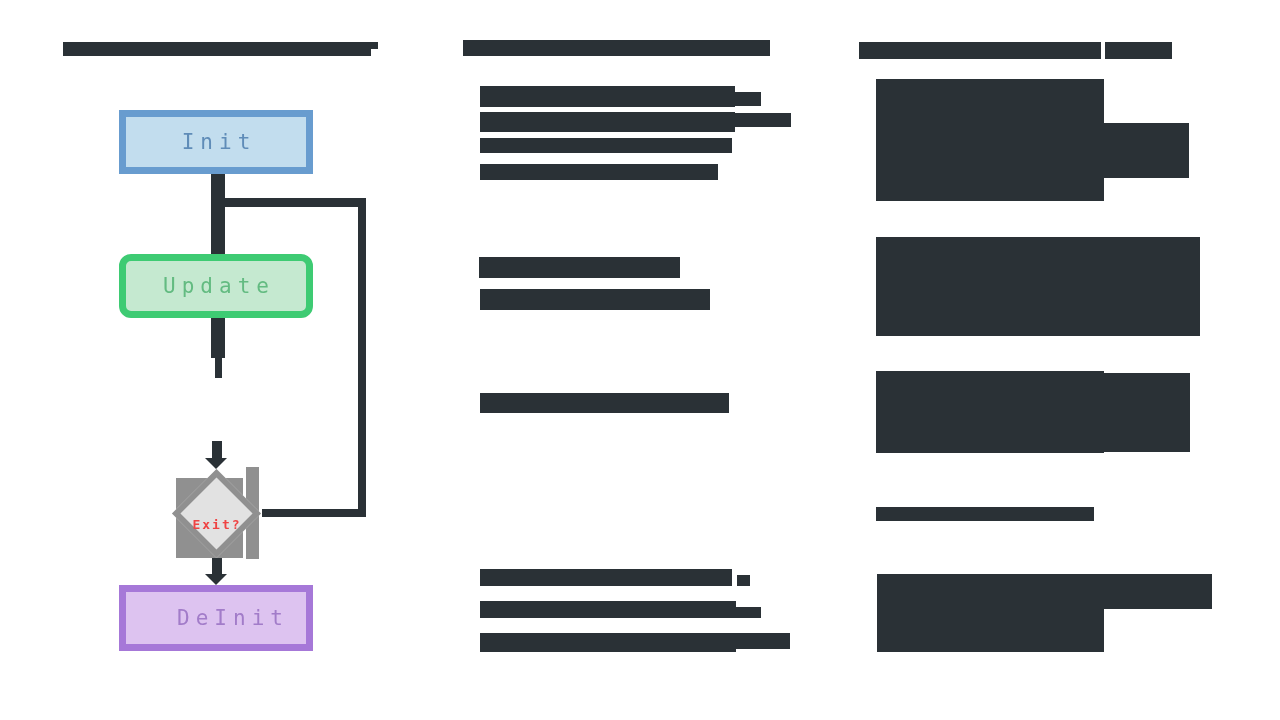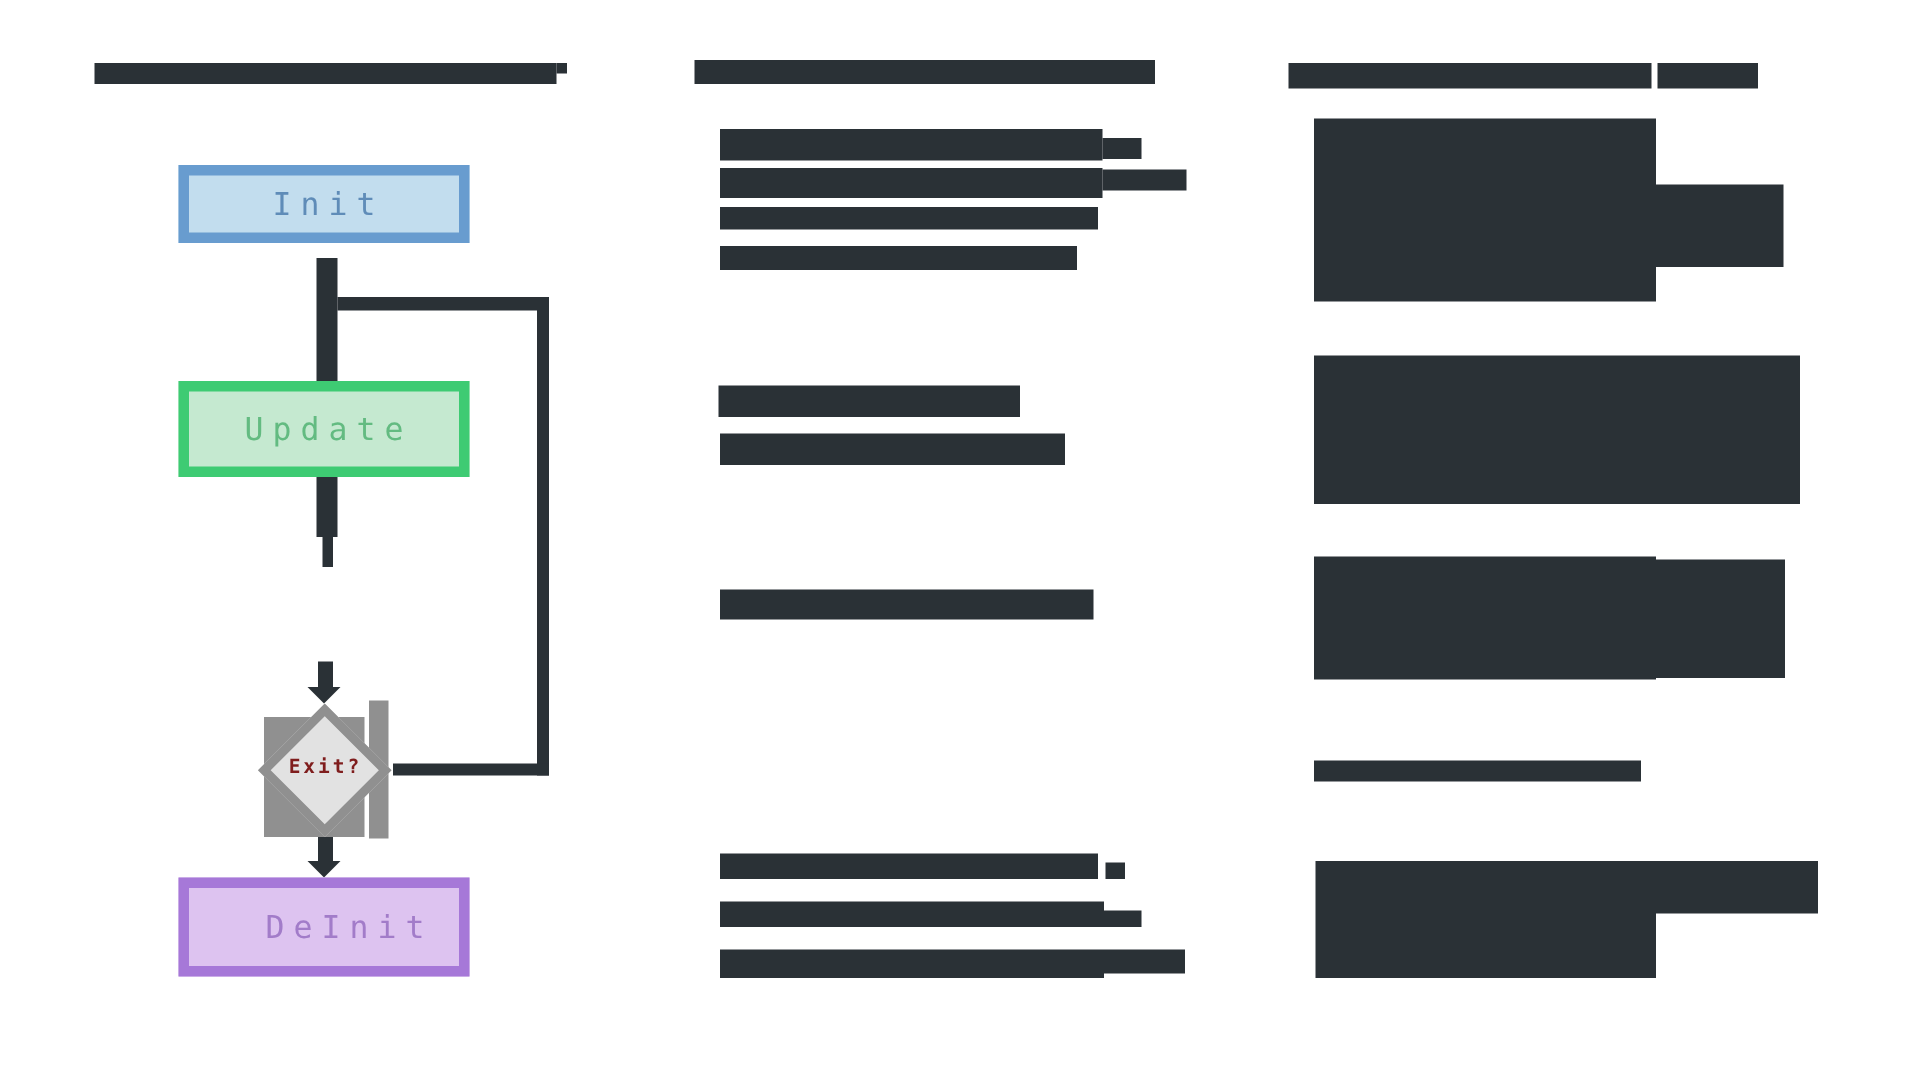--- a/index.html
+++ b/index.html
@@ -37,25 +37,25 @@
       <div class="connector" style="left: 211px; top: 318px; width: 14px; height: 40px; background: rgb(42, 49, 54);"></div>
       <div class="connector" style="left: 215px; top: 356px; width: 7px; height: 22px; background: rgb(42, 49, 54);"></div>
       <div class="connector" style="left: 212px; top: 441px; width: 10px; height: 20px; background: rgb(42, 49, 54);"></div>
       <div class="connector" style="left: 212px; top: 556px; width: 10px; height: 20px; background: rgb(42, 49, 54);"></div>
       <div class="arrow" style="left: 205px; top: 458px; border-left: 11px solid transparent; border-right: 11px solid transparent; border-top: 11px solid rgb(42, 49, 54);"></div>
       <div class="arrow" style="left: 205px; top: 574px; border-left: 11px solid transparent; border-right: 11px solid transparent; border-top: 11px solid rgb(42, 49, 54);"></div>
       <div class="arrow" style="left: 242px; top: 505px; border-top: 8px solid transparent; border-bottom: 8px solid transparent; border-right: 10px solid rgb(42, 49, 54);"></div>
       <div class="decision-backing" style="left: 176px; top: 478px; width: 67px; height: 80px; background: rgb(144, 144, 144);"></div>
       <div class="decision-backing" style="left: 246px; top: 467px; width: 13px; height: 92px; background: rgb(144, 144, 144);"></div>
       <div class="diamond" style="left: 184.5px; top: 481.5px; width: 63px; height: 63px; background: rgb(226, 226, 226); border: 6px solid rgb(144, 144, 144);"></div>
-      <div class="diamond-label" style="left: 166px; top: 504px; width: 100px; color: #7f1d1d;">Exit?</div>
-      <div class="flow-node" style="left: 119px; top: 110px; width: 194px; height: 52px; border-color: rgb(104, 156, 207); background: rgb(194, 221, 238); color: rgb(95, 140, 184);">
+      <div class="diamond-label" style="left: 166px; top: 517px; width: 100px; color: #ef4444;">Exit?</div>
+      <div class="flow-node" style="left: 119px; top: 110px; width: 194px; height: 64px; border-color: rgb(104, 156, 207); background: rgb(194, 221, 238); color: rgb(95, 140, 184);">
         <span>Init</span>
       </div>
-      <div class="flow-node" style="left: 119px; top: 254px; width: 194px; height: 64px; border-color: rgb(62, 203, 115); background: rgb(197, 233, 208); color: rgb(99, 187, 129);">
+      <div class="flow-node" style="left: 119px; top: 254px; width: 194px; height: 64px; border-color: rgb(62, 203, 115); background: rgb(197, 233, 208); color: rgb(99, 187, 129); border-radius: 12px;">
         <span>Update</span>
       </div>
       <div class="flow-node" style="left: 119px; top: 585px; width: 194px; height: 66px; border-color: rgb(166, 120, 216); background: rgb(221, 195, 240); color: rgb(162, 124, 201); padding-left: 28px;">
         <span>DeInit</span>
       </div>
     </div>
   <div class="panel" id="middle-panel">
       <div class="redact" style="left: 463px; top: 40px; width: 307px; height: 16px; background: rgb(42, 49, 54);"></div>
       <div class="redact" style="left: 480px; top: 86px; width: 255px; height: 21px; background: rgb(42, 49, 54);"></div>
       <div class="redact" style="left: 735px; top: 92px; width: 26px; height: 14px; background: rgb(42, 49, 54);"></div>

